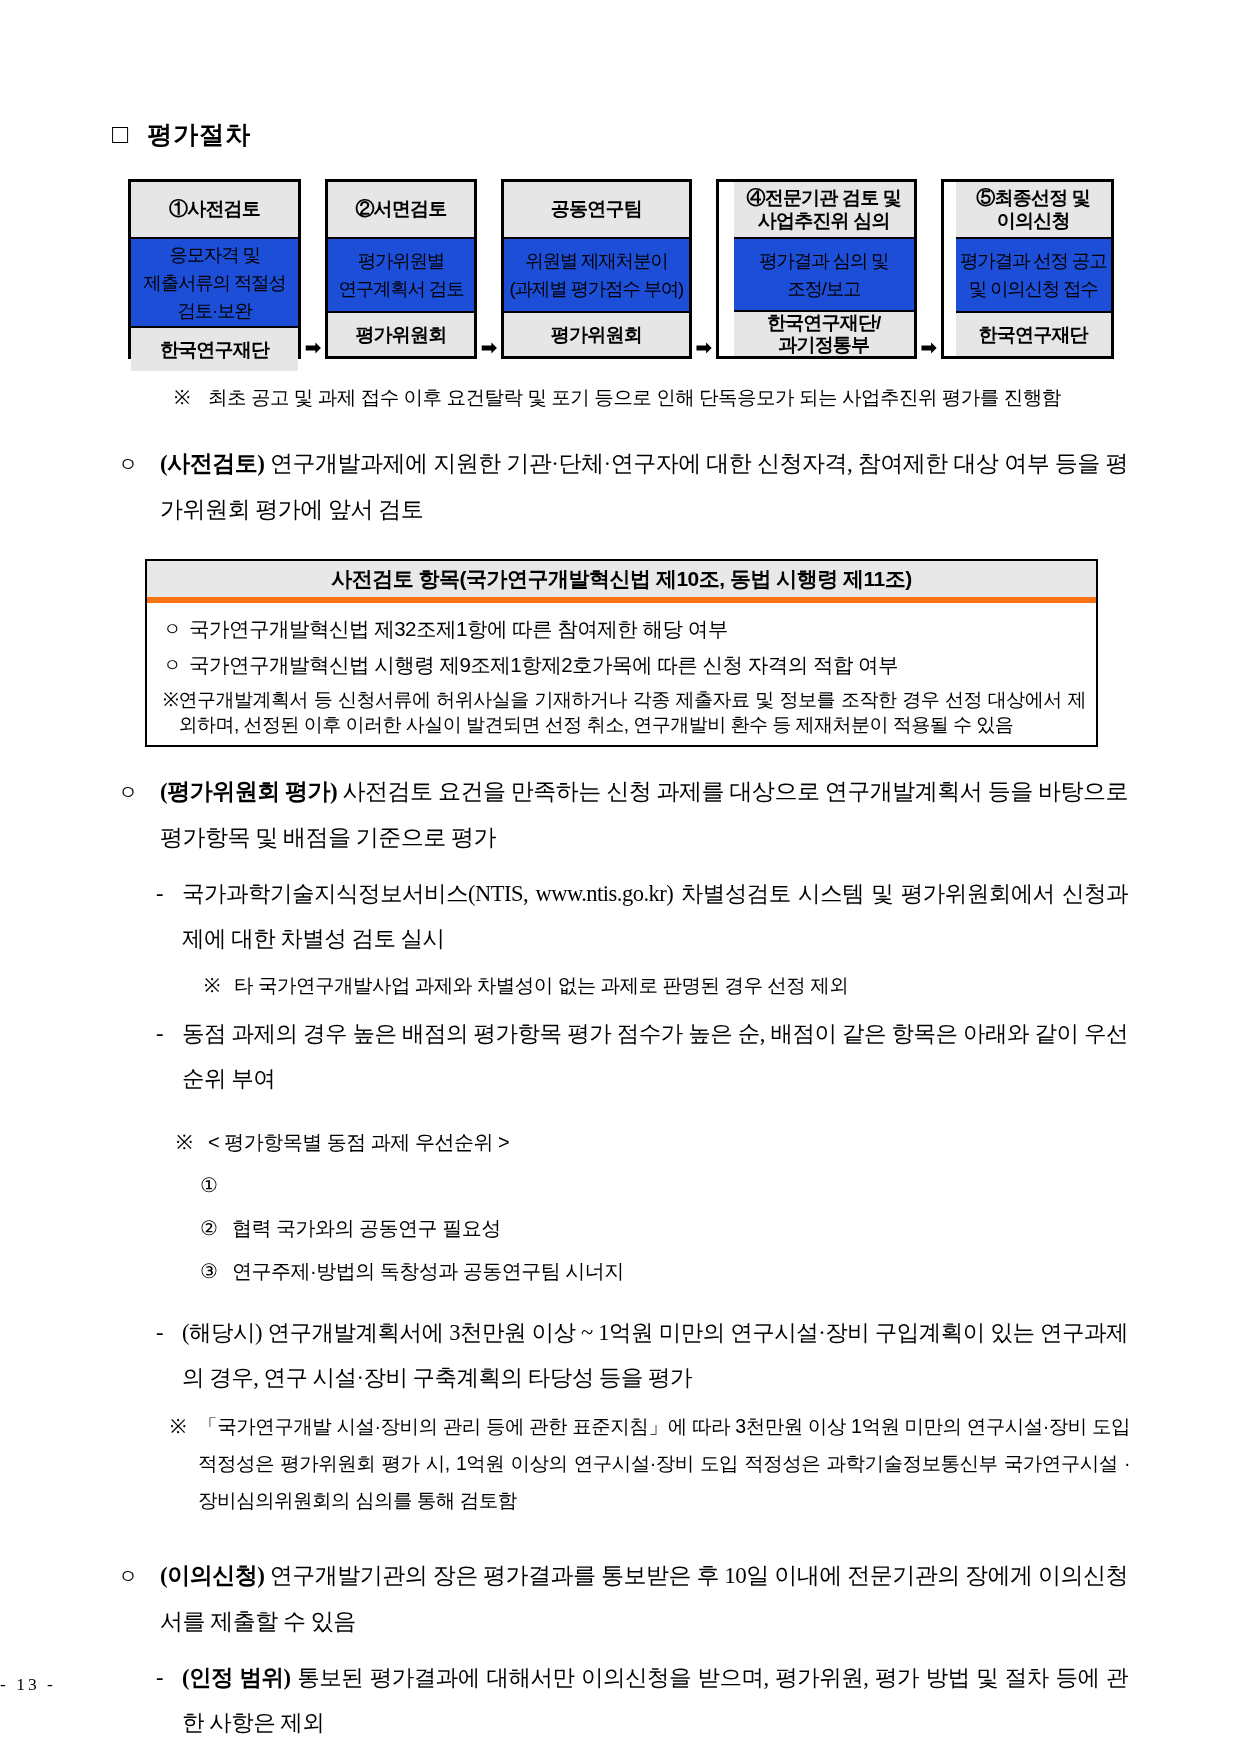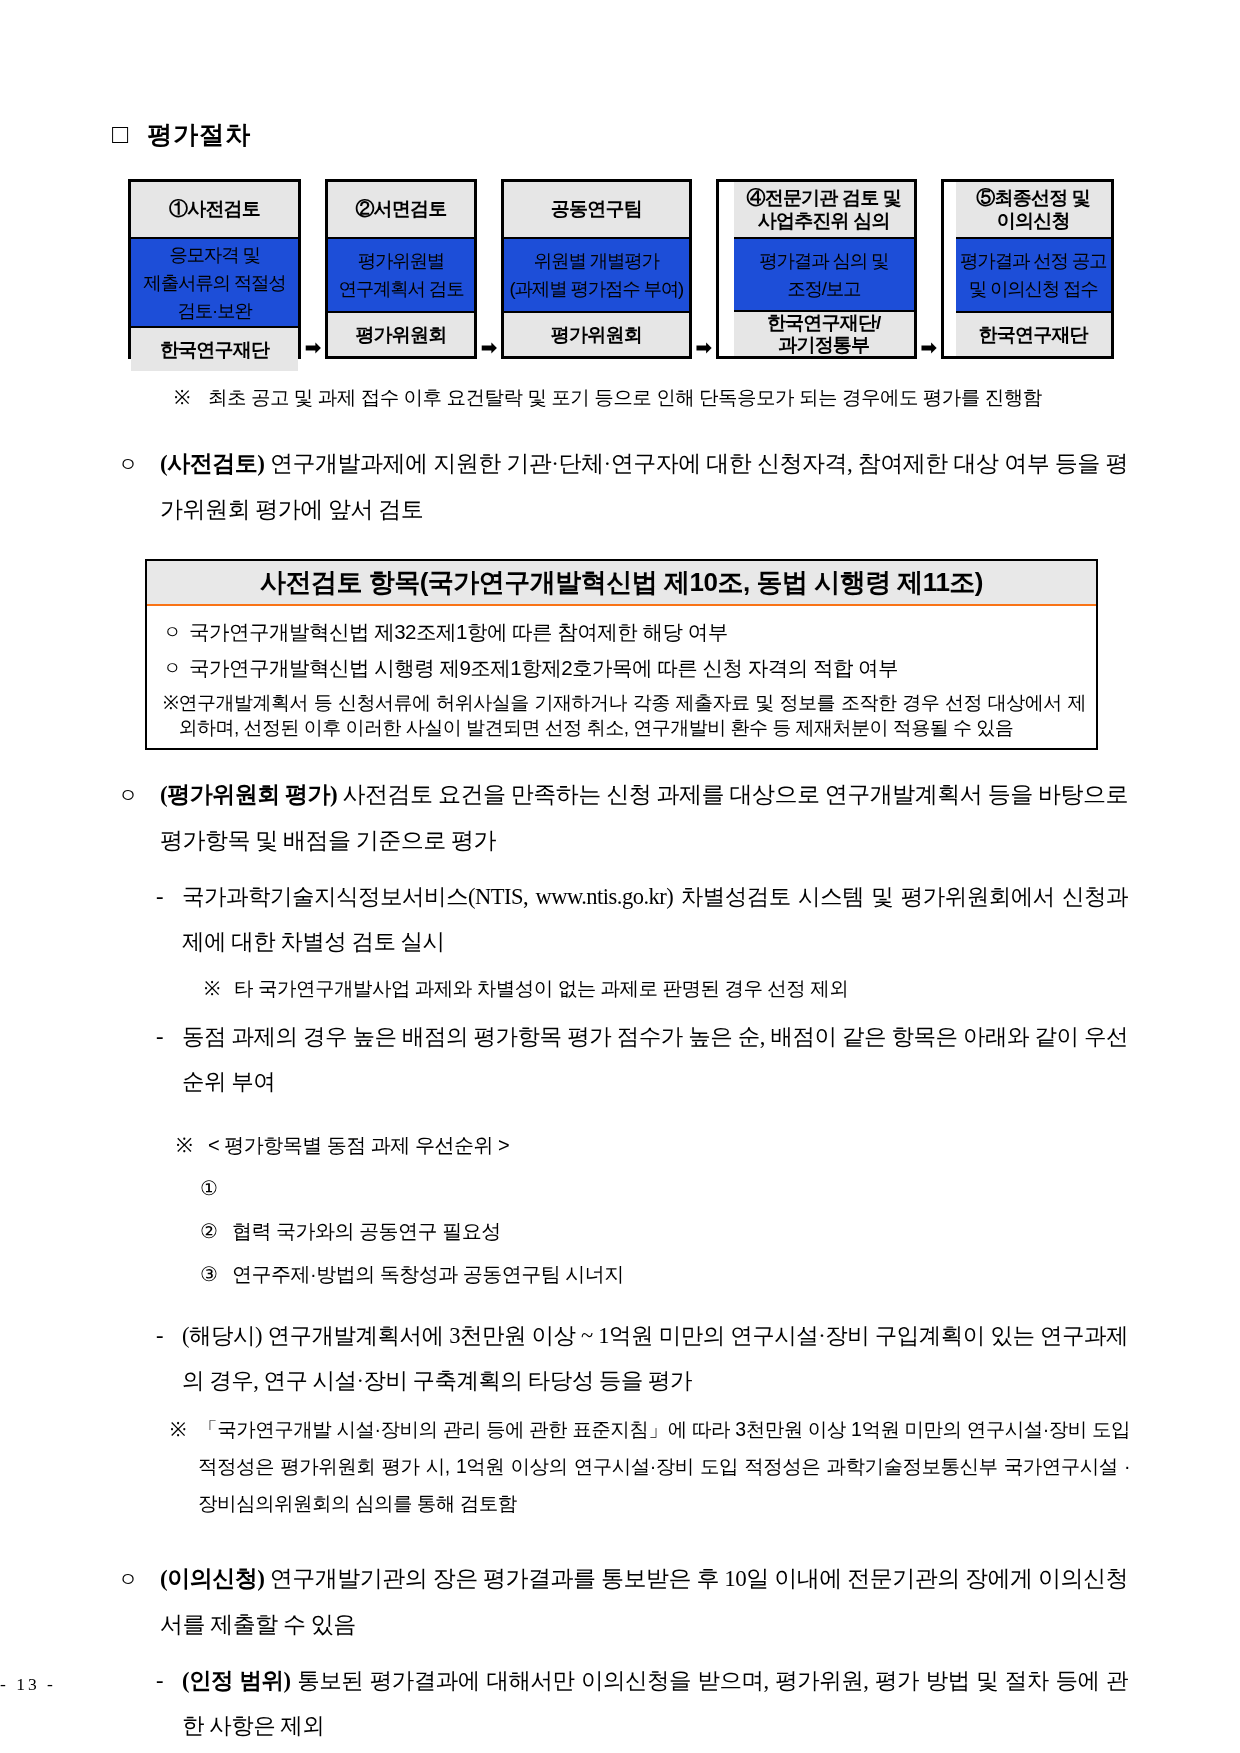--- a/index.html
+++ b/index.html
@@ -80,22 +80,22 @@
   .m-eqnote { margin:8px 0 0 58px; font-size:19.5px; line-height:1.9; width:960px; }
   .m-eqnote .marker { width:28px; }
 
   
   .info-box {
     margin:26px 0 0 33px; width:953px;
     border:2.5px solid #000;
     font-family:"Liberation Sans", sans-serif; letter-spacing:-0.5px;
   }
   .info-box-title {
-    background:#e8e8e8; border-bottom:2px solid #f97316;
-    text-align:center; font-weight:bold; font-size:26px;
+    background:#e8e8e8; border-bottom:6px solid #f97316;
+    text-align:center; font-weight:bold; font-size:21px;
     padding:4px 0;
   }
   .info-box-body { padding:8px 10px 8px 8px; }
   .box-item { display:flex; font-size:20.5px; line-height:1.78; }
   .box-item .marker { width:34px; text-align:center; font-size:18px; padding-top:2px; }
   .box-note { display:flex; font-size:19px; line-height:1.33; margin-top:3px; }
   .box-note .marker { width:28px; padding-left:8px; }
   .box-note .ptext { text-align:justify; }
 
   
@@ -132,21 +132,21 @@
     <div class="flow-arrow">➡</div>
     <div class="step w2">
       <div class="step-header">②서면검토</div>
       <div class="step-body">평가위원별
 연구계획서 검토</div>
       <div class="step-footer">평가위원회</div>
     </div>
     <div class="flow-arrow">➡</div>
     <div class="step w3">
       <div class="step-header">공동연구팀</div>
-      <div class="step-body">위원별 개별평가
+      <div class="step-body">위원별 제재처분이
 (과제별 평가점수 부여)</div>
       <div class="step-footer">평가위원회</div>
     </div>
     <div class="flow-arrow">➡</div>
     <div class="step w4">
       <div class="step-header">④전문기관 검토 및
 사업추진위 심의</div>
       <div class="step-body">평가결과 심의 및
 조정/보고</div>
       <div class="step-footer">한국연구재단/
@@ -157,21 +157,21 @@
       <div class="step-header">⑤최종선정 및
 이의신청</div>
       <div class="step-body">평가결과 선정 공고
 및 이의신청 접수</div>
       <div class="step-footer">한국연구재단</div>
     </div>
   </div>
 
   <div class="row flow-note">
     <span class="marker">※</span>
-    <span class="ptext">최초 공고 및 과제 접수 이후 요건탈락 및 포기 등으로 인해 단독응모가 되는 경우에도 평가를 진행함</span>
+    <span class="ptext">최초 공고 및 과제 접수 이후 요건탈락 및 포기 등으로 인해 단독응모가 되는 사업추진위 평가를 진행함</span>
   </div>
 
   <div class="row lvl1 m-precheck">
     <span class="marker">ㅇ</span>
     <span class="ptext"><b class="plabel">(사전검토)</b> <span>연구개발과제에 지원한 기관·단체·연구자에 대한 신청자격, 참여제한 대상 여부 등을 평가위원회 평가에 앞서 검토</span></span>
   </div>
 
   <div class="info-box">
     <div class="info-box-title">사전검토 항목(국가연구개발혁신법 제10조, 동법 시행령 제11조)</div>
     <div class="info-box-body">

